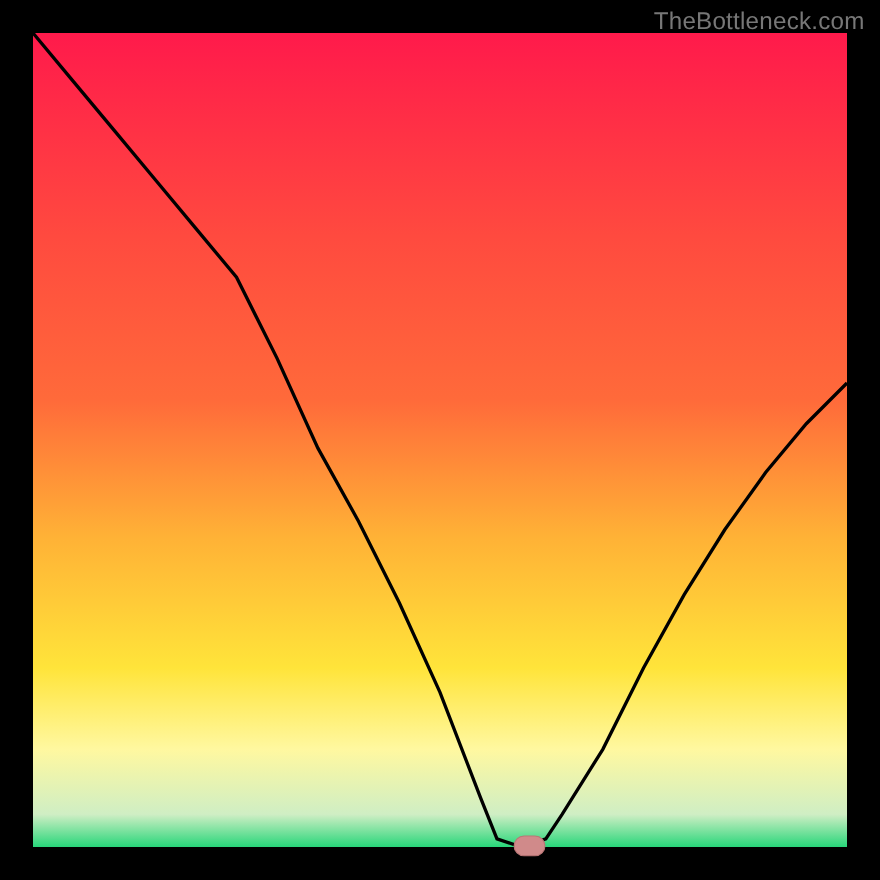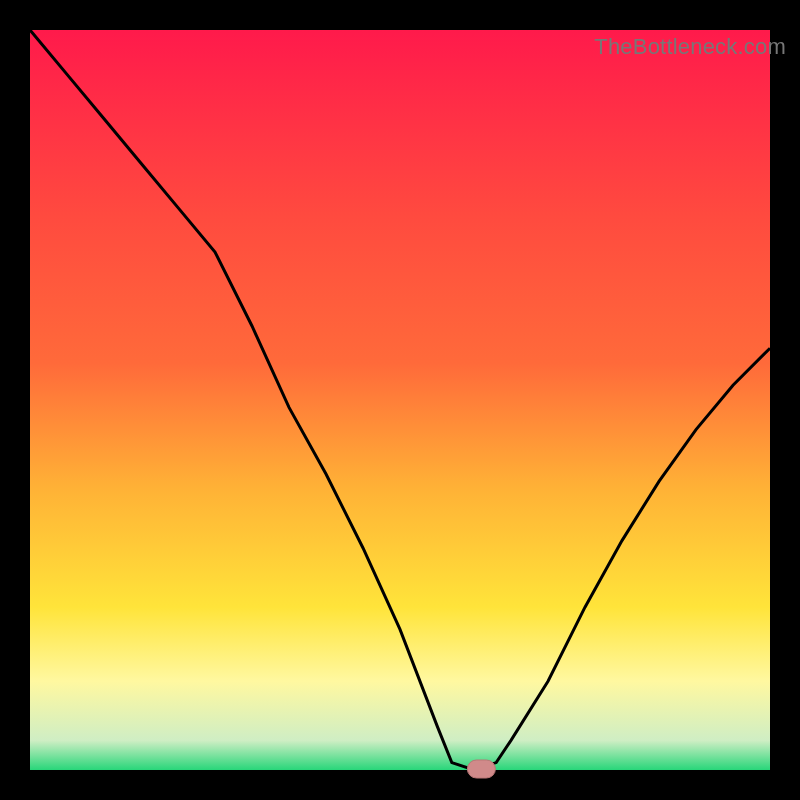--- a/index.html
+++ b/index.html
@@ -17,21 +17,20 @@
     display: block;
   }
   .watermark {
     position: absolute;
     top: 6px;
     right: 14px;
     color: #777;
     font-size: 22px;
     font-weight: 500;
     letter-spacing: 0.2px;
-    margin-top: 28px;
   }
 </style>
 </head>
 <body>
 
 <div class="chart-wrap">
   <svg viewBox="0 0 800 800" width="800" height="800">
     <defs>
       <linearGradient id="bg" x1="0" y1="0" x2="0" y2="1">
         <stop id="g0" offset="0%" stop-color="#ff1a4b"></stop>

